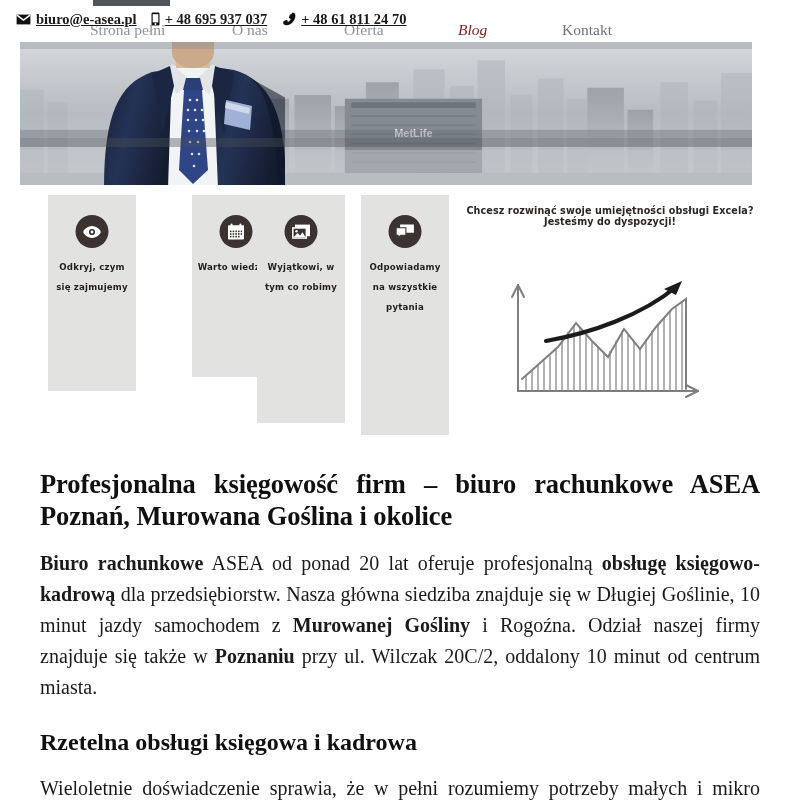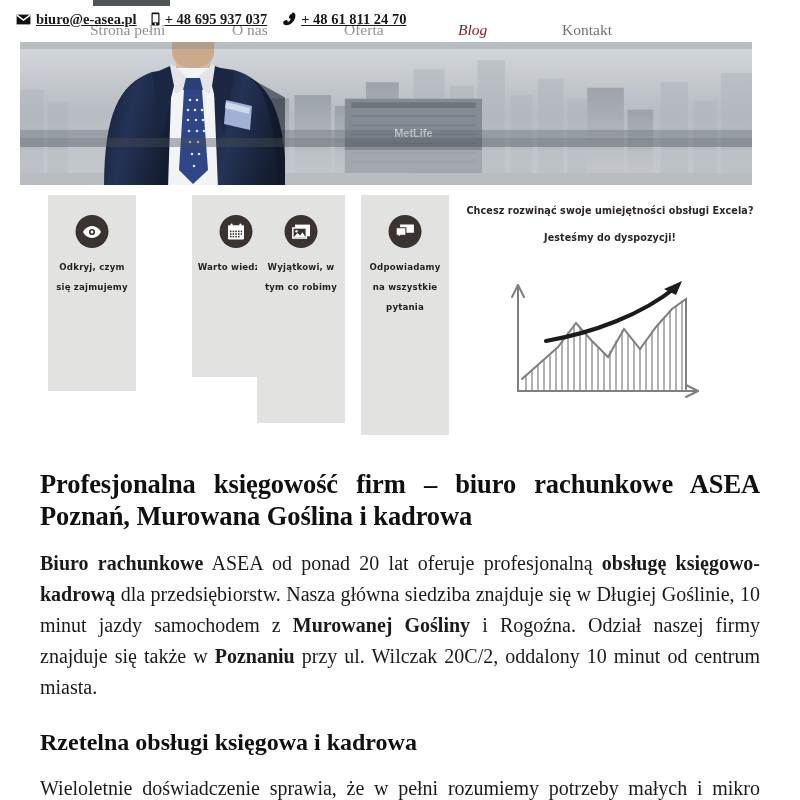--- a/index.html
+++ b/index.html
@@ -127,21 +127,21 @@
   
   .promo { position:absolute; left:455px; top:205px; width: 310px; }
   .promo-line {
     text-align:center;
     font-family: "DejaVu Sans", "Liberation Sans", sans-serif;
     font-size: 9.6px;
     font-weight: bold;
     color: #2b2623;
     letter-spacing: 0.1px;
   }
-  .promo-line.l2 { margin-top: 16px; }
+  .promo-line.l2 { margin-top: 0; }
   .promo-art { position:absolute; left: 45px; top: 58px; width: 220px; height: 150px; }
   .promo-art svg { display:block; }
 
   
   .article {
     position: absolute;
     left: 40px; top: 468px; width: 720px;
   }
   h1.title {
     font-family: "Liberation Serif", "DejaVu Serif", serif;
@@ -449,21 +449,21 @@
 
         <g fill="none" stroke="#1b1b1b" stroke-width="4.2" stroke-linecap="round">
           <path d="M46 78 C92 70 142 52 176 24"></path>
         </g>
         <path d="M182 18 L164 26 L176 32 Z" fill="#1b1b1b"></path>
       </svg>
     </div>
   </div>
 
   <div class="article">
-    <h1 class="title">Profesjonalna księgowość firm – biuro rachunkowe ASEA Poznań, Murowana Goślina i kadrowa</h1>
+    <h1 class="title">Profesjonalna księgowość firm – biuro rachunkowe ASEA Poznań, Murowana Goślina i okolice</h1>
 
     <p class="body p1"><b>Biuro rachunkowe</b><span> ASEA od ponad 20 lat oferuje profesjonalną </span><b>obsługę księgowo-kadrową</b><span> dla przedsiębiorstw. Nasza główna siedziba znajduje się w Długiej Goślinie, 10 minut jazdy samochodem z </span><b>Murowanej Gośliny</b><span> i Rogoźna. Odział naszej firmy znajduje się także w </span><b>Poznaniu</b><span> przy ul. Wilczak 20C/2, oddalony 10 minut od centrum miasta.</span></p>
 
     <h2 class="subtitle">Rzetelna obsługi księgowa i kadrowa</h2>
 
     <p class="body p2">Wieloletnie doświadczenie sprawia, że w pełni rozumiemy potrzeby małych i mikro przedsiębiorców, a co za tym idziemy, indywidualnie podchodzimy do Klientów.</p>
   </div>
 
 </div>
 

